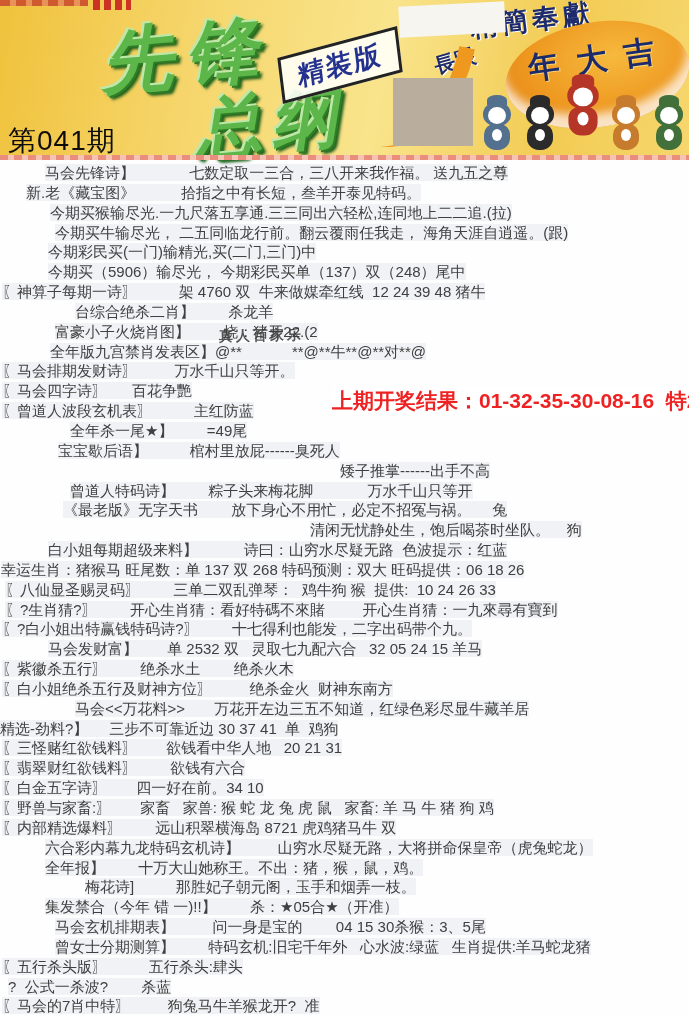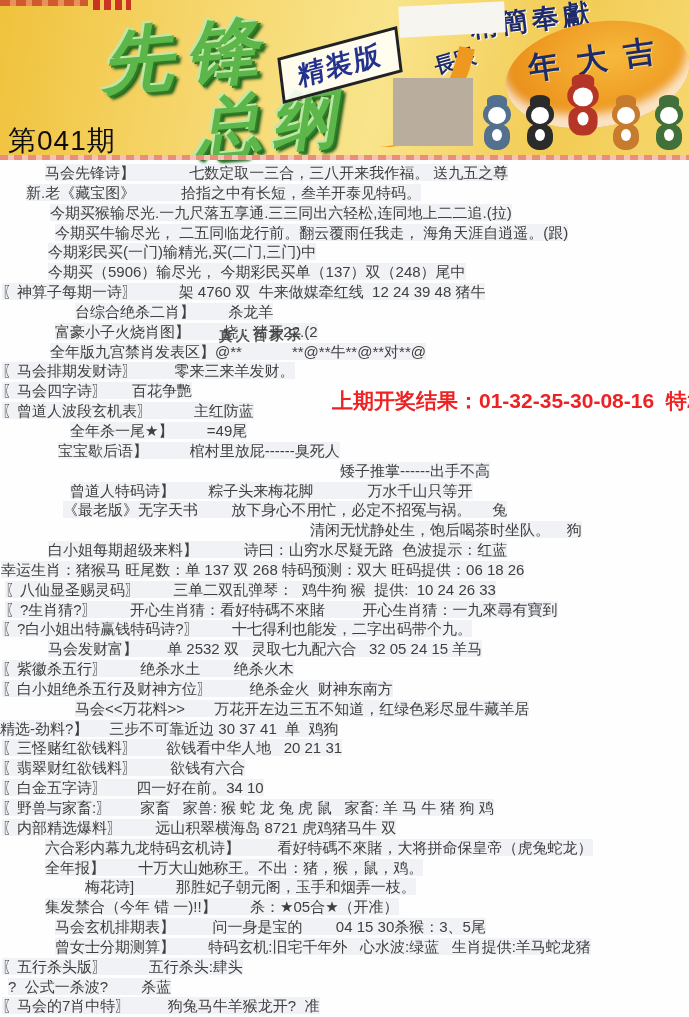--- a/index.html
+++ b/index.html
@@ -131,21 +131,21 @@
     <div class="line" style="padding-left:45px"><span class="t">马会先锋诗】             七数定取一三合，三八开来我作福。 送九五之尊</span></div>
     <div class="line" style="padding-left:26px"><span class="t">新.老《藏宝图》           拾指之中有长短，叁羊开泰见特码。</span></div>
     <div class="line" style="padding-left:50px"><span class="t">今期买猴输尽光.一九尺落五享通.三三同出六轻松,连同地上二二追.(拉)</span></div>
     <div class="line" style="padding-left:55px"><span class="t">今期买牛输尽光， 二五同临龙行前。翻云覆雨任我走， 海角天涯自逍遥。(跟)</span></div>
     <div class="line" style="padding-left:48px"><span class="t">今期彩民买(一门)输精光,买(二门,三门)中</span></div>
     <div class="line" style="padding-left:48px"><span class="t">今期买（5906）输尽光， 今期彩民买单（137）双（248）尾中</span></div>
     <div class="line" style="padding-left:2px"><span class="t">〖神算子每期一诗〗          架 4760 双  牛来做媒牵红线  12 24 39 48 猪牛</span></div>
     <div class="line" style="padding-left:75px"><span class="t">台综合绝杀二肖】        杀龙羊</span></div>
     <div class="line" style="padding-left:55px"><span class="t">富豪小子火烧肖图】        烧：猪开22.(2</span></div>
     <div class="line" style="padding-left:50px"><span class="t">全年版九宫禁肖发表区】@**            **@**牛**@**对**@</span></div>
-    <div class="line" style="padding-left:2px"><span class="t">〖马会排期发财诗〗         零来三来羊发财。</span></div>
+    <div class="line" style="padding-left:2px"><span class="t">〖马会排期发财诗〗         万水千山只等开。</span></div>
     <div class="line" style="padding-left:2px"><span class="t">〖马会四字诗〗      百花争艷</span></div>
     <div class="line" style="padding-left:2px"><span class="t">〖曾道人波段玄机表〗          主红防蓝</span></div>
     <div class="line" style="padding-left:70px"><span class="t">全年杀一尾★】        =49尾</span></div>
     <div class="line" style="padding-left:58px"><span class="t">宝宝歇后语】          棺村里放屁------臭死人</span></div>
     <div class="line" style="padding-left:340px"><span class="t">矮子推掌------出手不高</span></div>
     <div class="line" style="padding-left:70px"><span class="t">曾道人特码诗】        粽子头来梅花脚             万水千山只等开</span></div>
     <div class="line" style="padding-left:63px"><span class="t">《最老版》无字天书        放下身心不用忙，必定不招冤与祸。     兔</span></div>
     <div class="line" style="padding-left:310px"><span class="t">清闲无忧静处生，饱后喝茶时坐队。    狗</span></div>
     <div class="line" style="padding-left:48px"><span class="t">白小姐每期超级来料】           诗曰：山穷水尽疑无路  色波提示：红蓝</span></div>
     <div class="line" style="padding-left:1px"><span class="t">幸运生肖：猪猴马 旺尾数：单 137 双 268 特码预测：双大 旺码提供：06 18 26</span></div>
@@ -155,21 +155,21 @@
     <div class="line" style="padding-left:48px"><span class="t">马会发财富】       单 2532 双   灵取七九配六合   32 05 24 15 羊马</span></div>
     <div class="line" style="padding-left:2px"><span class="t">〖紫徽杀五行〗        绝杀水土        绝杀火木</span></div>
     <div class="line" style="padding-left:2px"><span class="t">〖白小姐绝杀五行及财神方位〗         绝杀金火  财神东南方</span></div>
     <div class="line" style="padding-left:75px"><span class="t">马会&lt;&lt;万花料&gt;&gt;       万花开左边三五不知道，红绿色彩尽显牛藏羊居</span></div>
     <div class="line" style=""><span class="t">精选-劲料?】     三步不可靠近边 30 37 41  单  鸡狗</span></div>
     <div class="line" style="padding-left:2px"><span class="t">〖三怪赌红欲钱料〗       欲钱看中华人地   20 21 31</span></div>
     <div class="line" style="padding-left:2px"><span class="t">〖翡翠财红欲钱料〗        欲钱有六合</span></div>
     <div class="line" style="padding-left:2px"><span class="t">〖白金五字诗〗       四一好在前。34 10</span></div>
     <div class="line" style="padding-left:2px"><span class="t">〖野兽与家畜:〗       家畜   家兽: 猴 蛇 龙 兔 虎 鼠   家畜: 羊 马 牛 猪 狗 鸡</span></div>
     <div class="line" style="padding-left:2px"><span class="t">〖内部精选爆料〗        远山积翠横海岛 8721 虎鸡猪马牛 双</span></div>
-    <div class="line" style="padding-left:45px"><span class="t">六合彩内幕九龙特码玄机诗】         看好特碼不來賭，大将拼命保皇帝（虎兔蛇龙）</span></div>
+    <div class="line" style="padding-left:45px"><span class="t">六合彩内幕九龙特码玄机诗】         山穷水尽疑无路，大将拼命保皇帝（虎兔蛇龙）</span></div>
     <div class="line" style="padding-left:45px"><span class="t">全年报】        十万大山她称王。不出：猪，猴，鼠，鸡。</span></div>
     <div class="line" style="padding-left:85px"><span class="t">梅花诗]          那胜妃子朝元阁，玉手和烟弄一枝。</span></div>
     <div class="line" style="padding-left:45px"><span class="t">集发禁合（今年 错 一)!!】        杀：★05合★（开准）</span></div>
     <div class="line" style="padding-left:55px"><span class="t">马会玄机排期表】         问一身是宝的        04 15 30杀猴：3、5尾</span></div>
     <div class="line" style="padding-left:55px"><span class="t">曾女士分期测算】        特码玄机:旧宅千年外   心水波:绿蓝   生肖提供:羊马蛇龙猪</span></div>
     <div class="line" style="padding-left:2px"><span class="t">〖五行杀头版〗          五行杀头:肆头</span></div>
     <div class="line" style="padding-left:8px"><span class="t">?  公式一杀波?        杀蓝</span></div>
     <div class="line" style="padding-left:2px"><span class="t">〖马会的7肖中特〗         狗兔马牛羊猴龙开?  准</span></div>
   </div>
 

